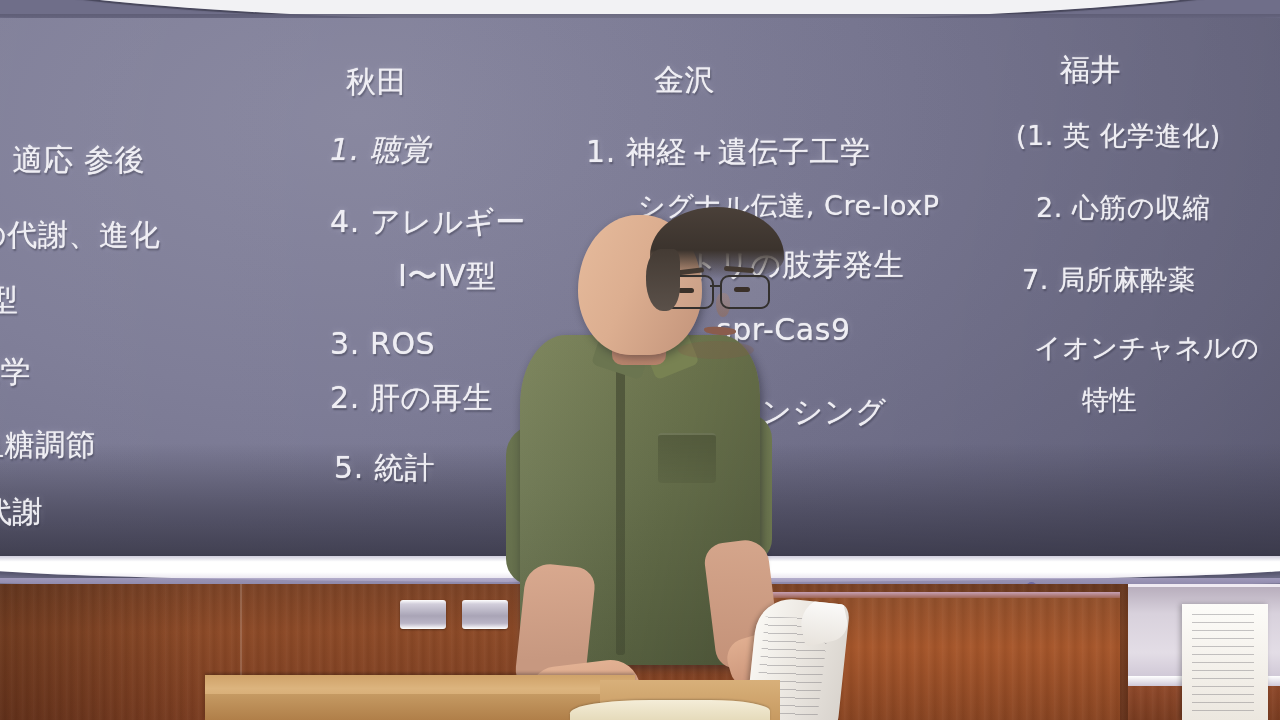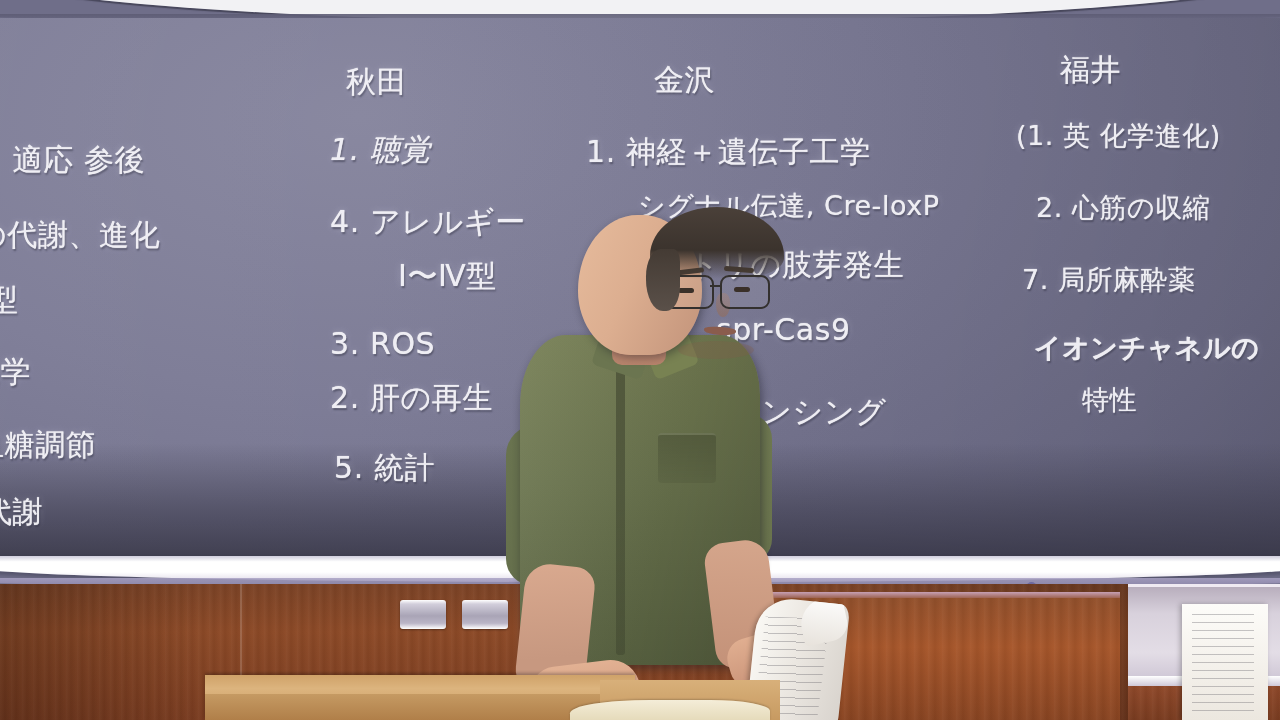--- a/index.html
+++ b/index.html
@@ -342,21 +342,21 @@
         <div class="chalk c-sm" style="left: 638px; top: 170px;">シグナル伝達, Cre-loxP</div>
         <div class="chalk c-line" style="left: 586px; top: 230px;">2.</div>
         <div class="chalk c-line" style="left: 688px; top: 227px;">トリの肢芽発生</div>
         <div class="chalk c-line" style="left: 586px; top: 297px;">3.</div>
         <div class="chalk c-line" style="left: 716px; top: 294px;">spr-Cas9</div>
         <div class="chalk c-line" style="left: 730px; top: 374px;">ケンシング</div>
         <div class="chalk c-head" style="left: 1060px; top: 32px;">福井</div>
         <div class="chalk c-sm" style="left: 1016px; top: 100px;">(1. 英  化学進化)</div>
         <div class="chalk c-sm" style="left: 1036px; top: 172px;">2. 心筋の収縮</div>
         <div class="chalk c-sm" style="left: 1022px; top: 244px;">7. 局所麻酔薬</div>
-        <div class="chalk c-sm" style="left: 1034px; top: 312px; font-weight: bold;">イオンチャネルの</div>
+        <div class="chalk c-sm" style="left: 1034px; top: 312px;">イオンチャネルの</div>
         <div class="chalk c-sm" style="left: 1082px; top: 364px;">特性</div>
       </div>
   </div>
 
   <div class="tray"></div>
   <div class="tray-lip"></div>
   <div class="chalk-dot"></div>
 
   <div class="panel-wood"></div>
   <div class="panel-seam" style="left:240px;"></div>

